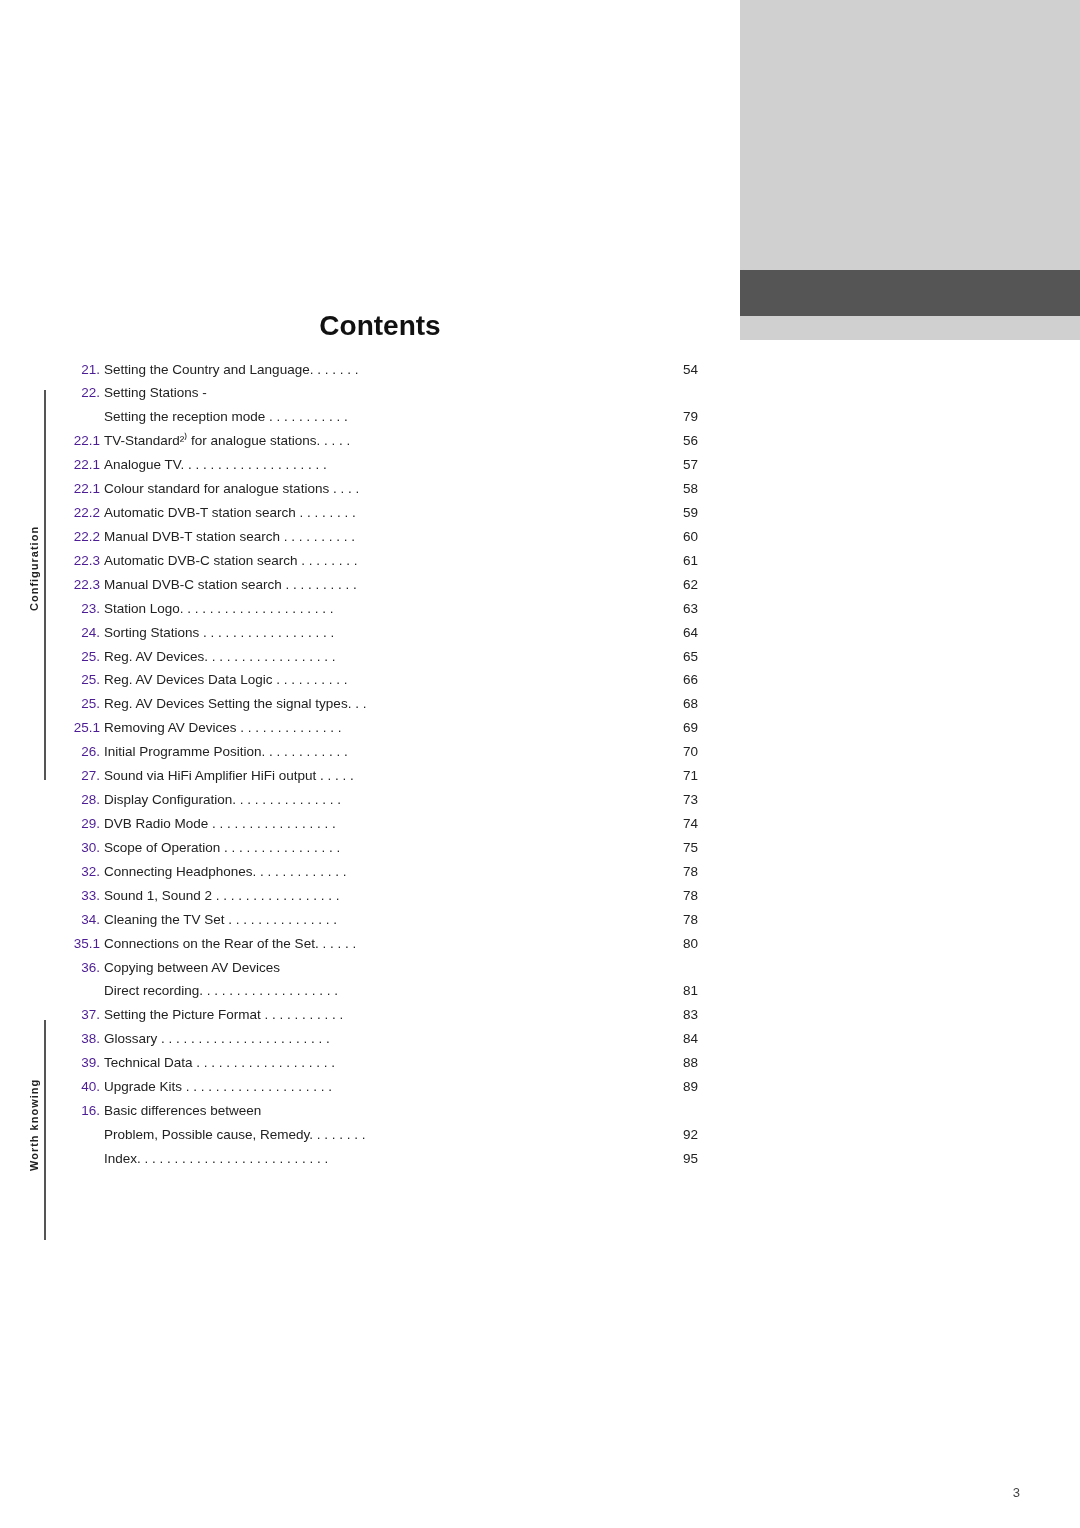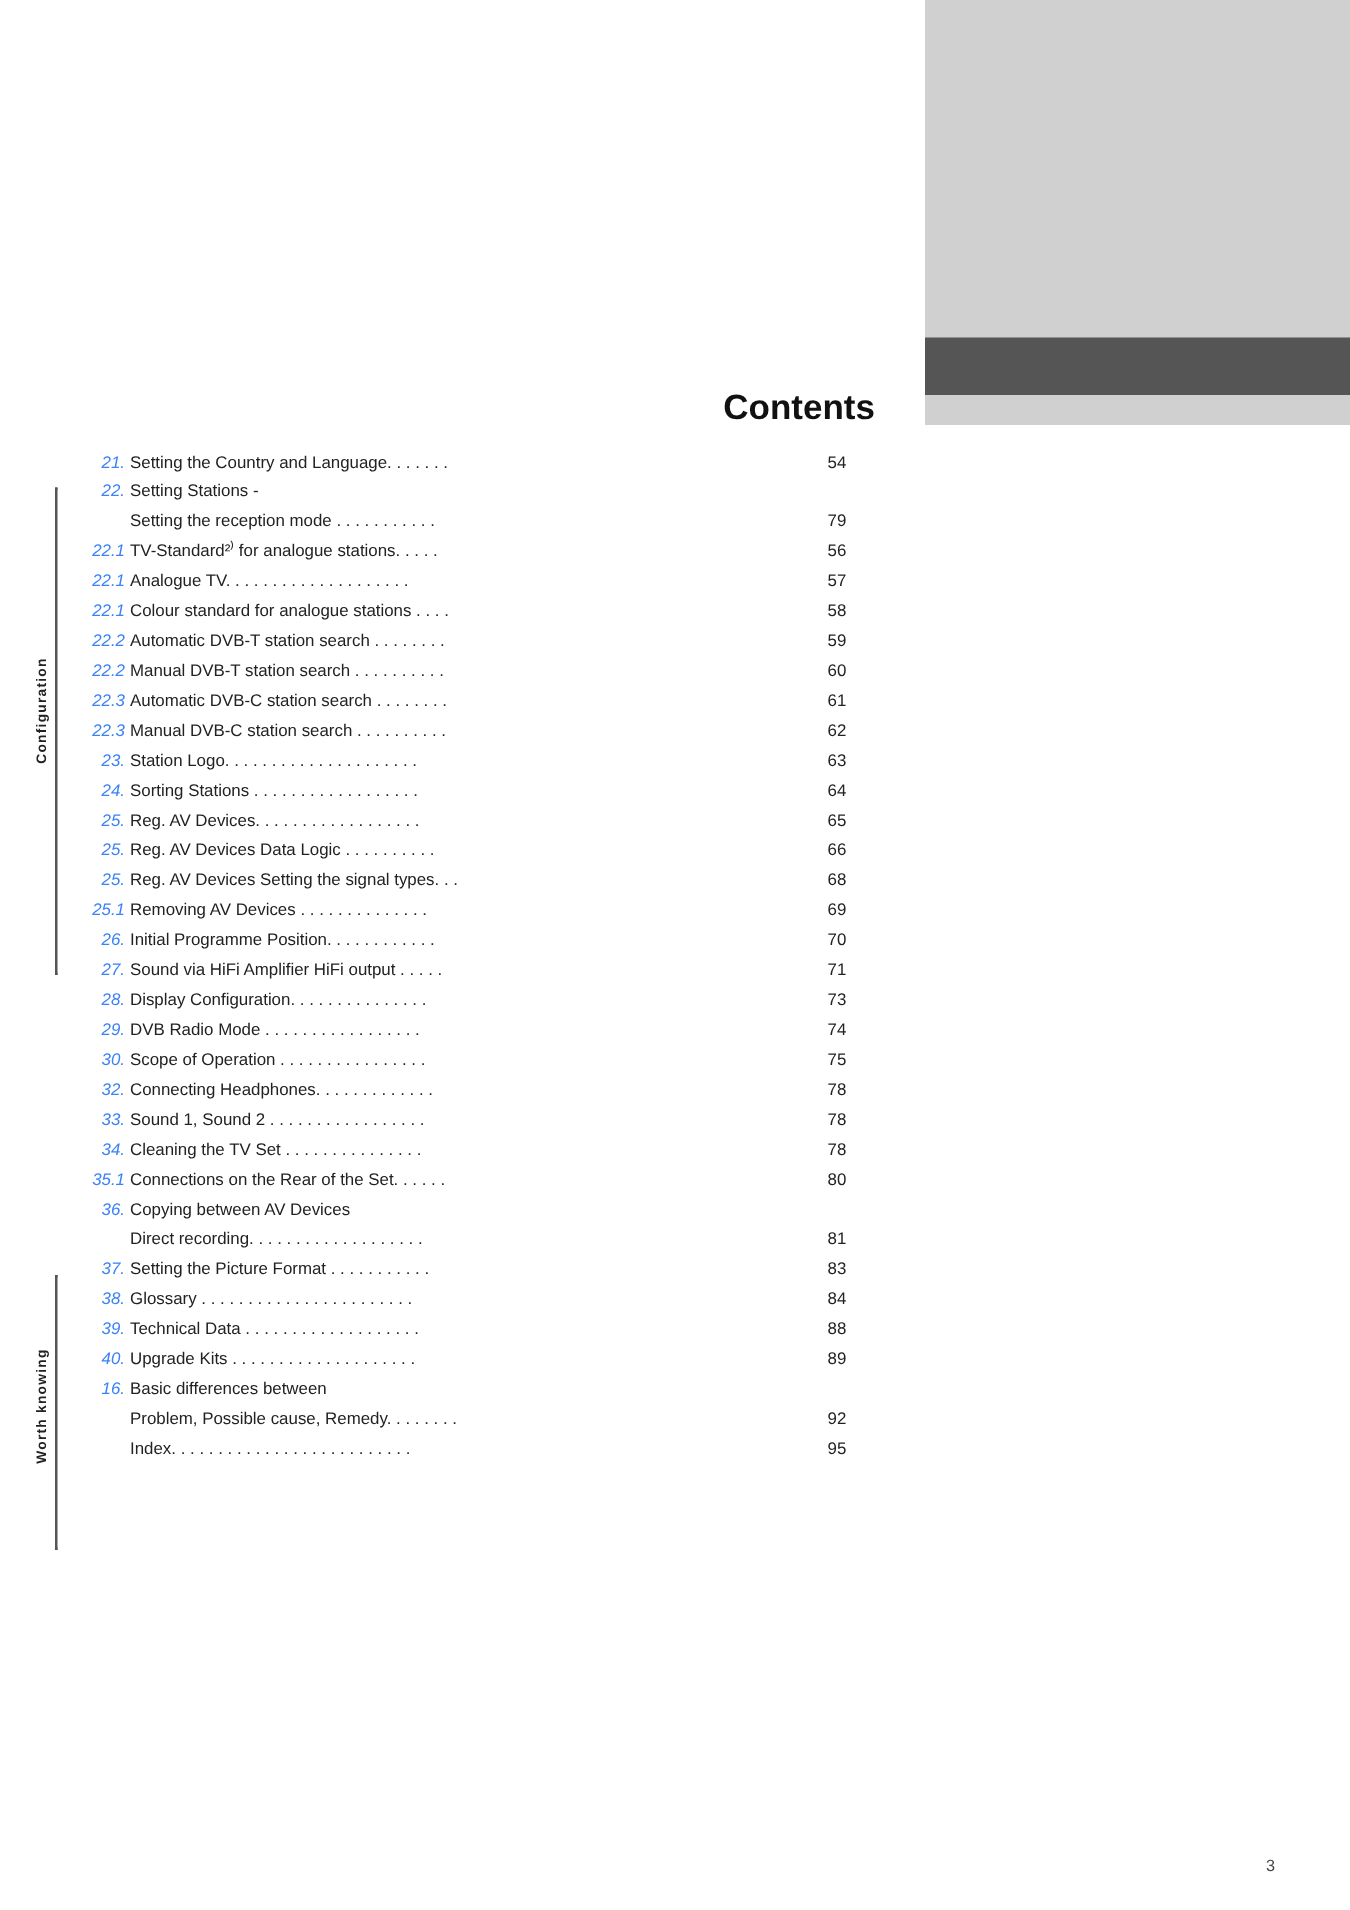--- a/index.html
+++ b/index.html
@@ -37,21 +37,21 @@
       position: absolute;
       top: 310px;
       left: 60px;
       width: 640px;
       z-index: 2;
     }
 
     .contents-title {
       font-size: 28px;
       font-weight: bold;
-      text-align: right;
+      text-align: center;
       margin-bottom: 16px;
       color: #111;
     }
 
     
     .sidebar-label-config {
       position: absolute;
       left: 28px;
       top: 468px;
       writing-mode: vertical-rl;
@@ -118,31 +118,30 @@
       line-height: 1.55;
       font-size: 13.5px;
     }
 
     .toc-num {
       width: 42px;
       text-align: right;
       padding-right: 6px;
       white-space: nowrap;
       font-size: 13.5px;
-      color: #3b82f6;
-      font-style: italic;
+      color: #4c1d95;
     }
 
     .toc-text {
       color: #222;
       font-size: 13.5px;
     }
 
     .toc-page {
-      text-align: left;
+      text-align: right;
       width: 40px;
       font-size: 13.5px;
       color: #222;
       white-space: nowrap;
     }
 
     
     .page-number {
       position: absolute;
       bottom: 28px;

